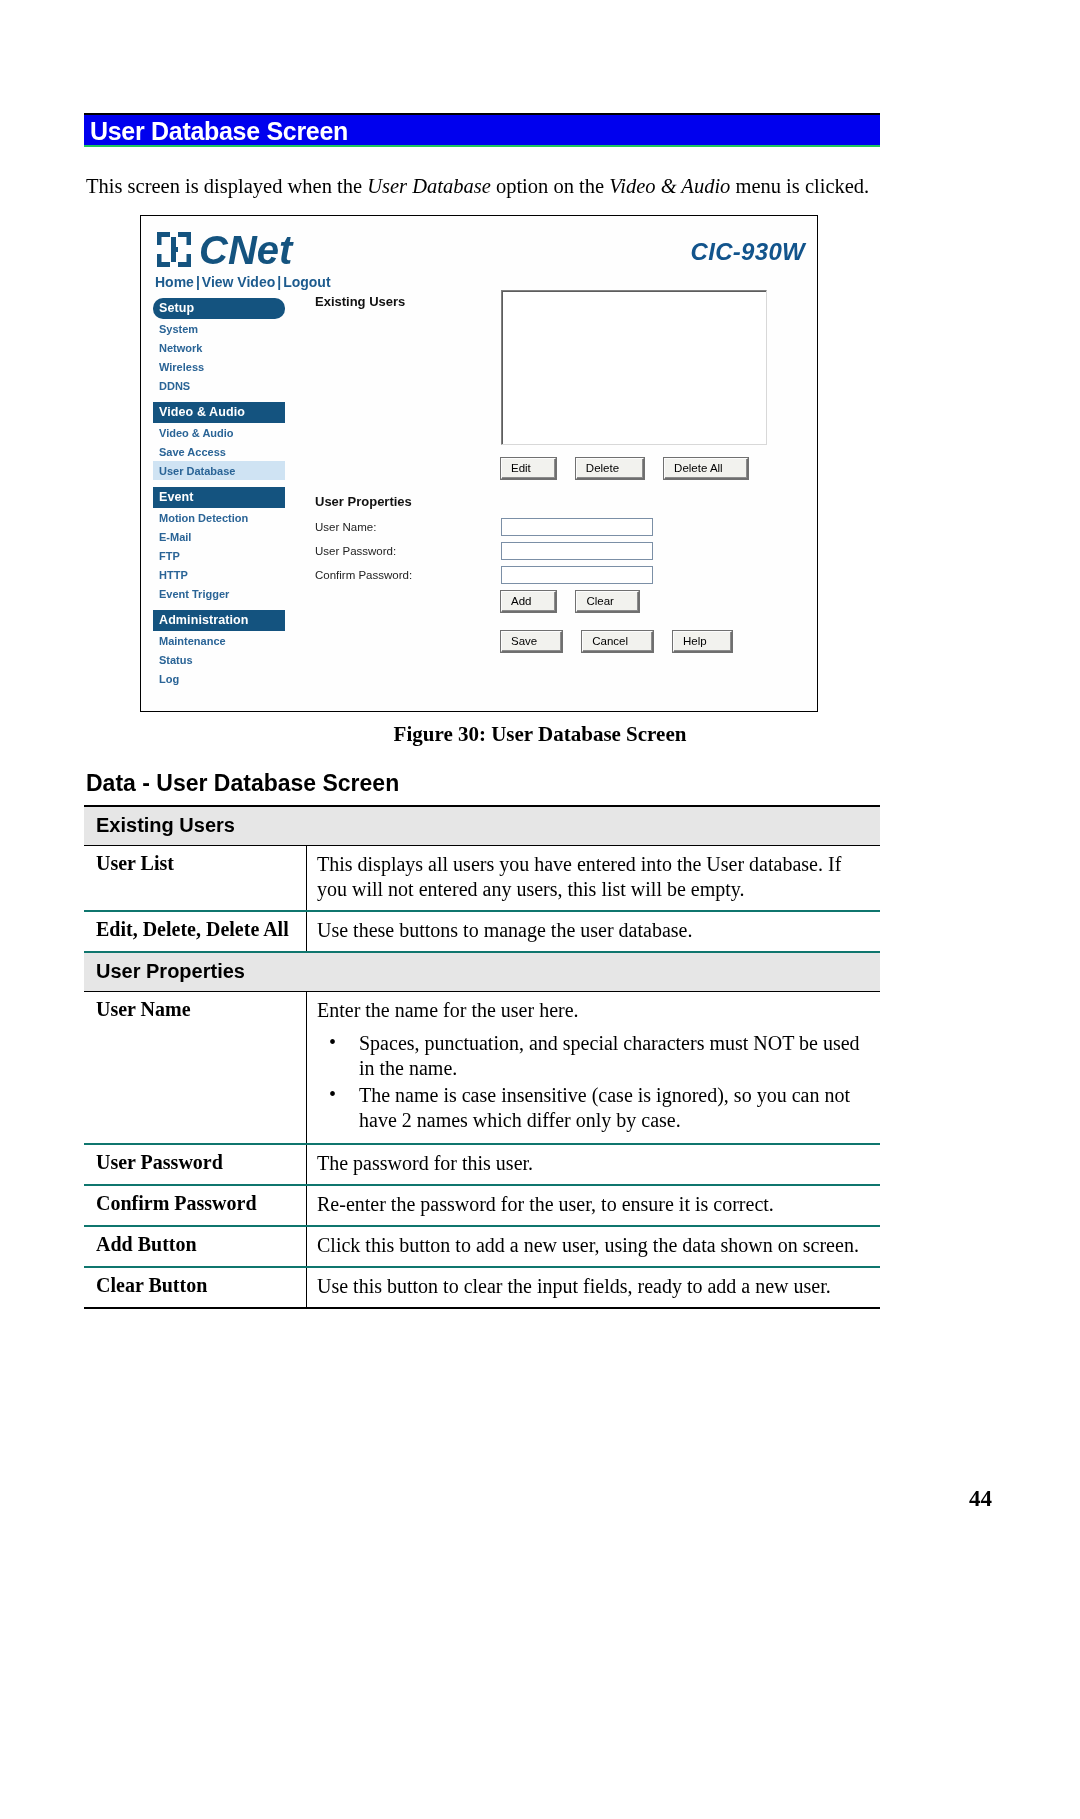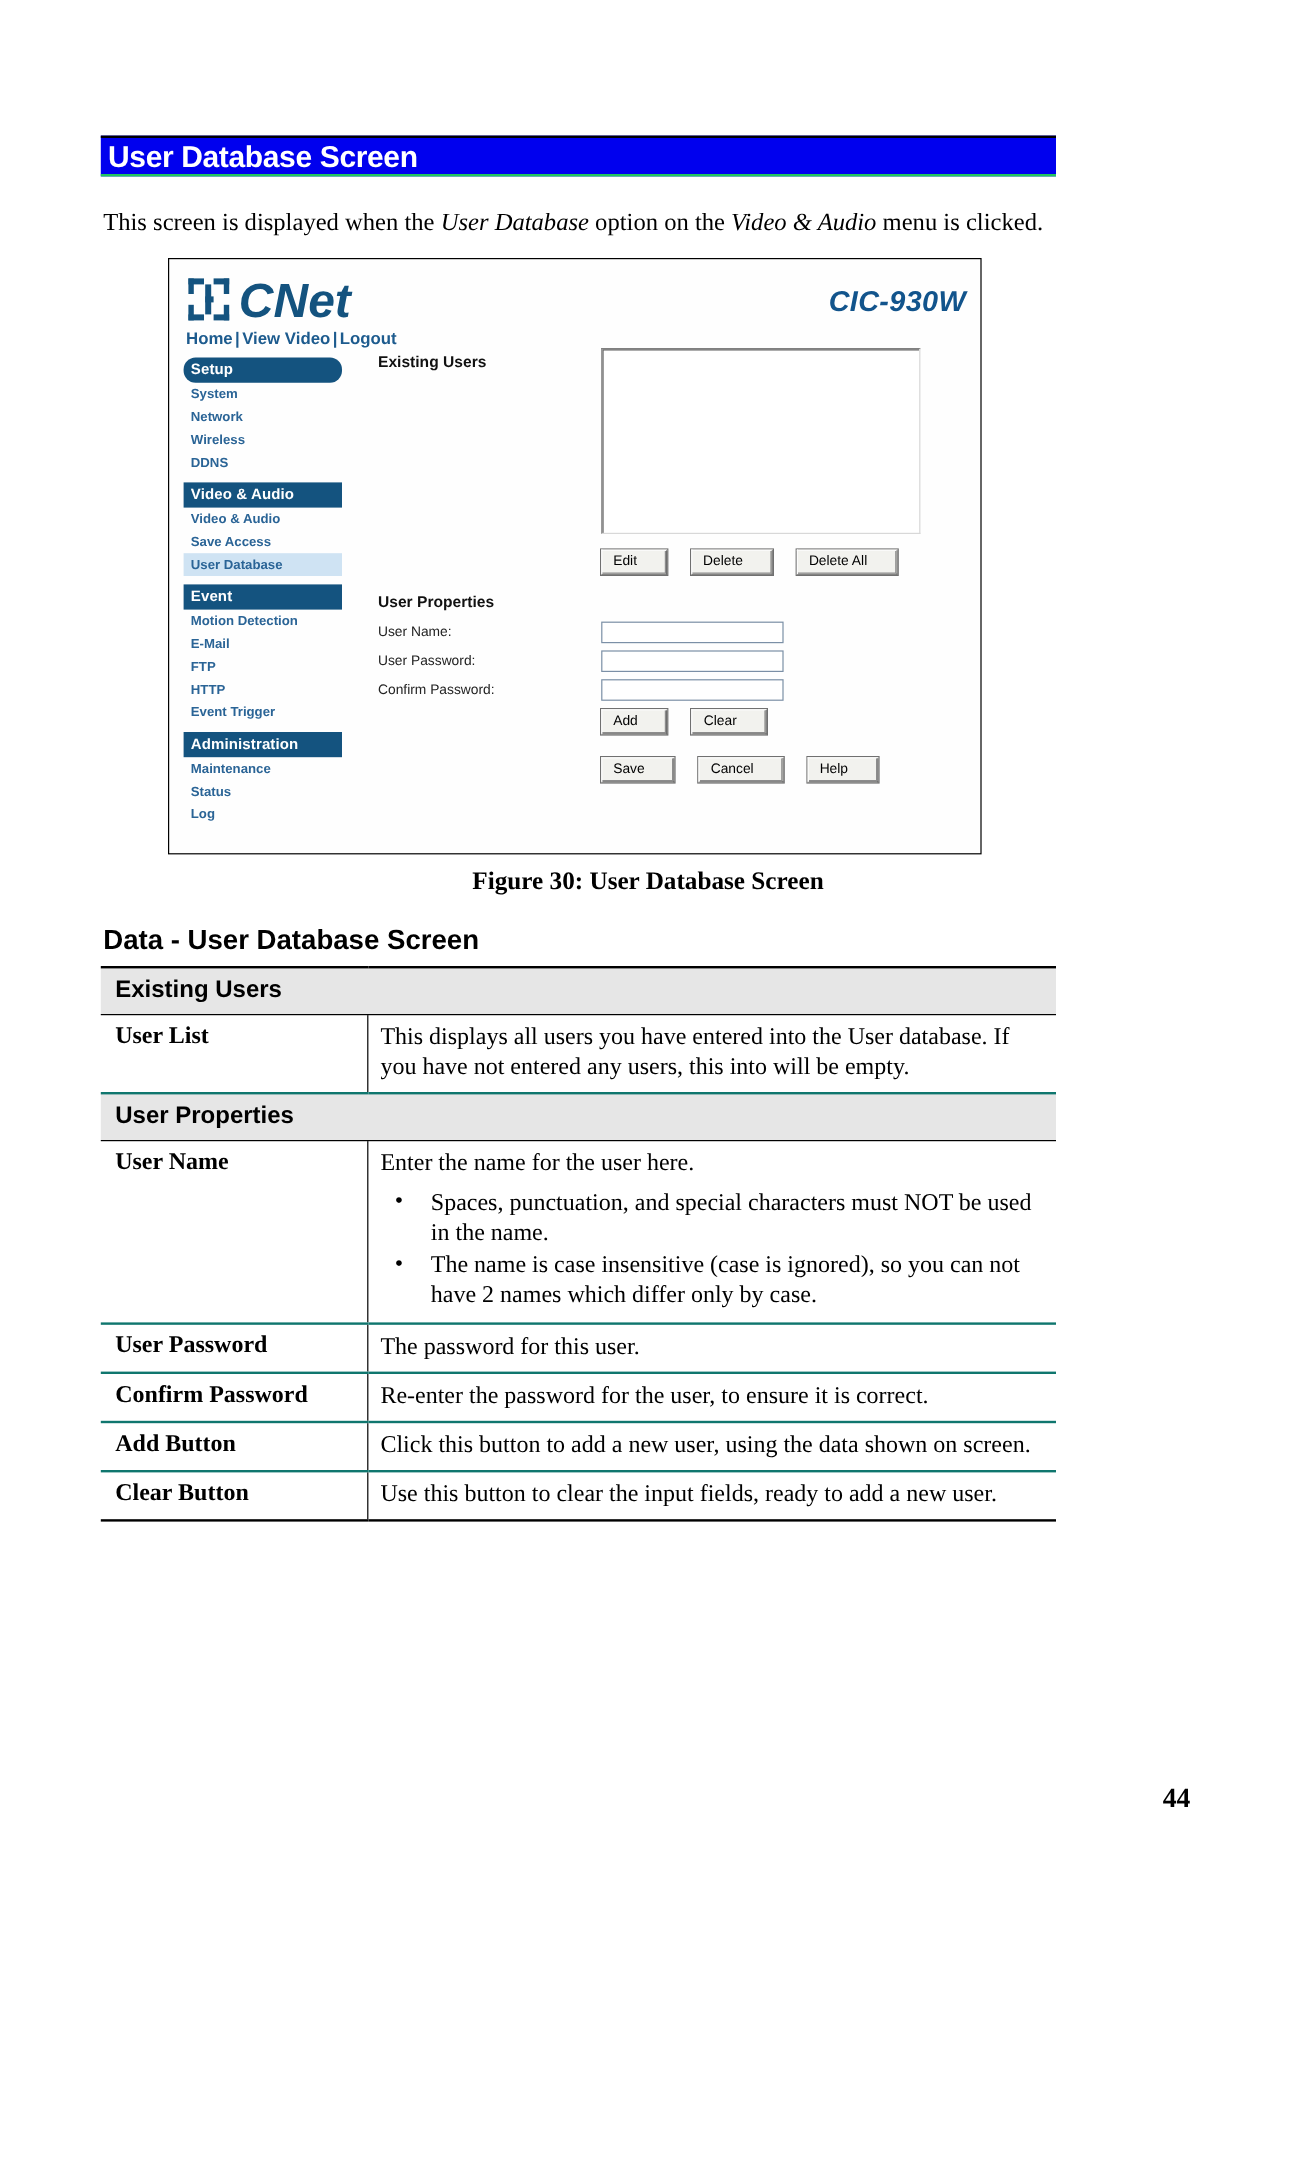--- a/index.html
+++ b/index.html
@@ -260,21 +260,25 @@
 
   <div class="data-heading">Data - User Database Screen</div>
 
   <table class="data">
     <tbody>
       <tr class="group">
         <td colspan="2">Existing Users</td>
       </tr>
       <tr class="item">
         <td class="k">User List</td>
-        <td class="v">This displays all users you have entered into the User database. If you have not entered any users, this into will be empty.</td>
+        <td class="v">This displays all users you have entered into the User database. If you will not entered any users, this list will be empty.</td>
+      </tr>
+      <tr class="item">
+        <td class="k">Edit, Delete, Delete All</td>
+        <td class="v">Use these buttons to manage the user database.</td>
       </tr>
 
       <tr class="group">
         <td colspan="2">User Properties</td>
       </tr>
       <tr class="item">
         <td class="k">User Name</td>
         <td class="v">
           <span>Enter the name for the user here.</span>
           <ul class="bullets">

